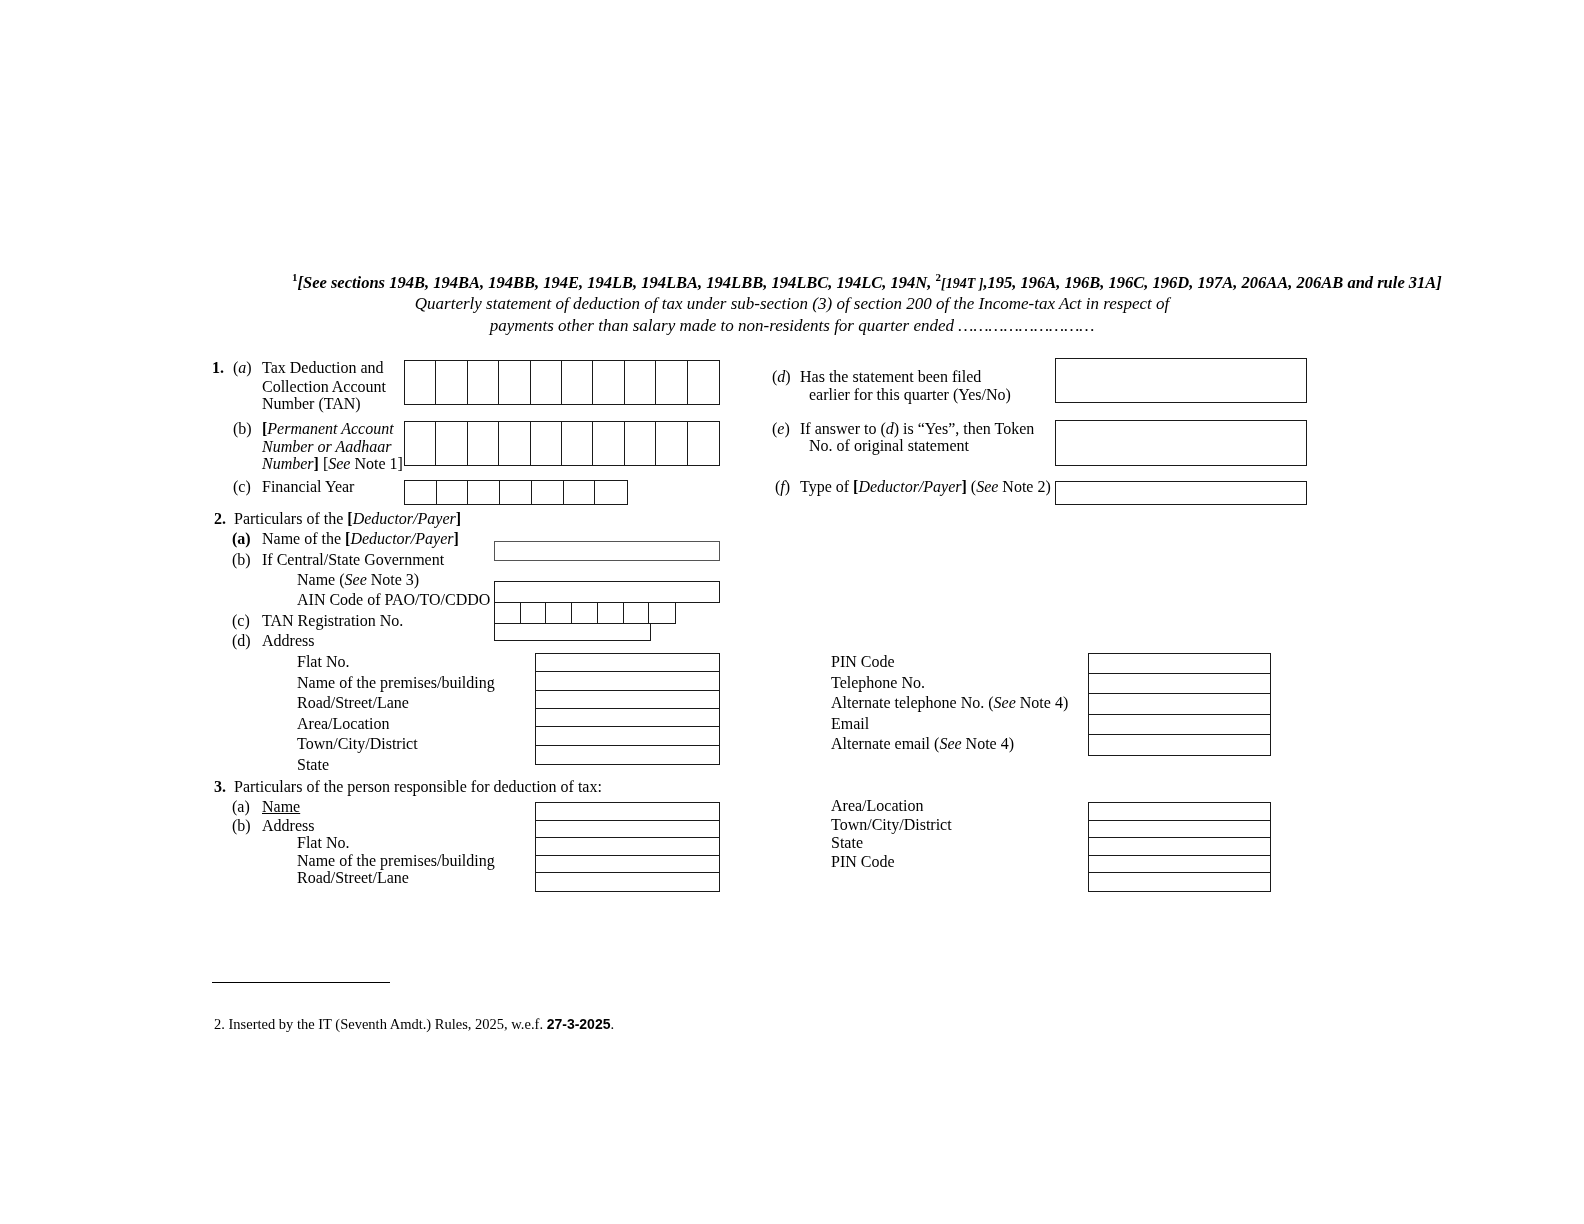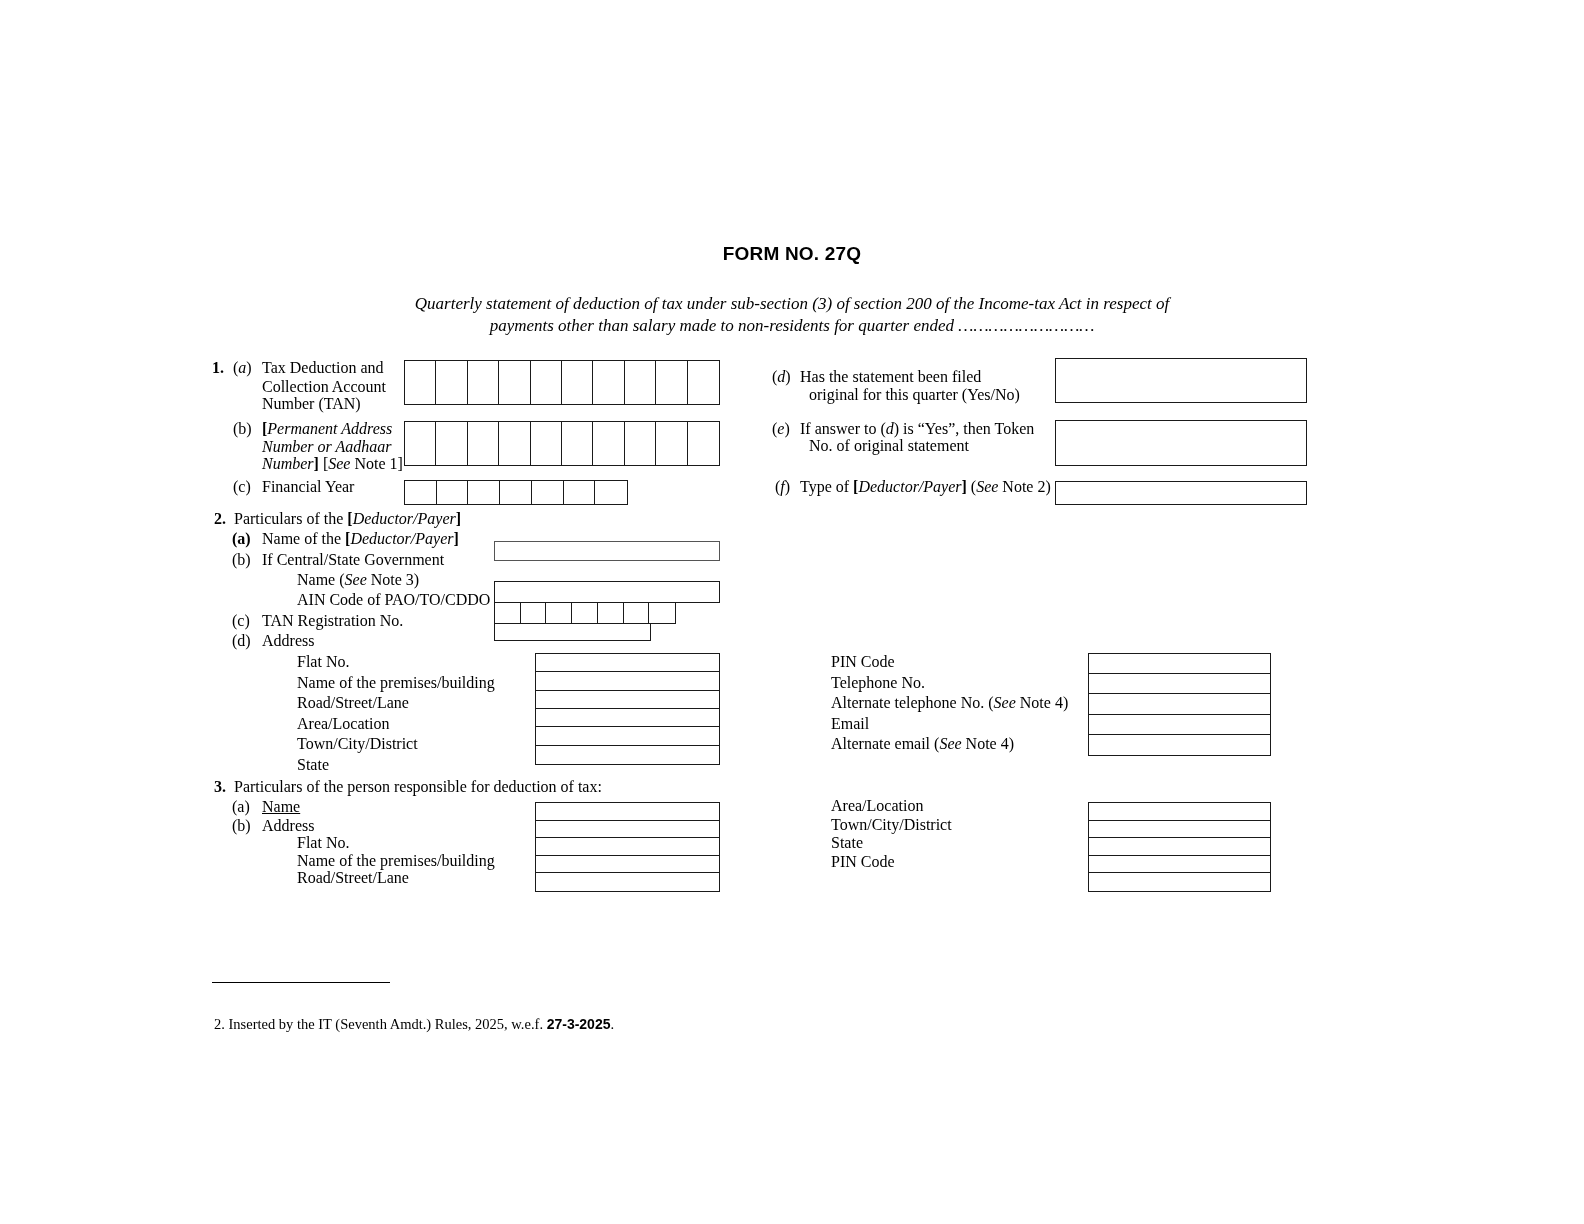--- a/index.html
+++ b/index.html
@@ -132,22 +132,24 @@
     font-size: 14px;
   }
   .fn.f1 { top: 989px; }
   .fn.f2 { top: 1016px; }
 </style>
 </head>
 <body>
 
 <div id="page">
 
-  <div class="form-title">FORM NO. 27Q</div>
-
+
+  <div class="see-sections">
+    <span class="sup">1</span><span>[See sections 194B, 194BA, 194BB, 194E, 194LB, 194LBA, 194LBB, 194LBC, 194LC, 194N, </span><span class="sup">2</span><span class="inner">[194T ]</span><span>,195, 196A, 196B, 196C, 196D, 197A, 206AA, 206AB and rule 31A]</span>
+  </div>
 
   <div class="subtitle l1">Quarterly statement of deduction of tax under sub-section (3) of section 200 of the Income-tax Act in respect of</div>
   <div class="subtitle l2">payments other than salary made to non-residents for quarter ended ………………………</div>
 
   <div class="t b" style="left:212px; top:358px;">1.</div>
   <div class="t" style="left:233px; top:358px;">(<span class="it">a</span>)</div>
   <div class="t" style="left:262px; top:358px;">Tax Deduction and</div>
   <div class="t" style="left:262px; top:377px;">Collection Account</div>
   <div class="t" style="left:262px; top:394px;">Number (TAN)</div>
 
@@ -158,21 +160,21 @@
       <div class="cell" style="width: 10%;"></div>
       <div class="cell" style="width: 10%;"></div>
       <div class="cell" style="width: 10%;"></div>
       <div class="cell" style="width: 10%;"></div>
       <div class="cell" style="width: 10%;"></div>
       <div class="cell" style="width: 10%;"></div>
       <div class="cell" style="width: 10%;"></div>
     </div>
 
   <div class="t" style="left:233px; top:419px;">(b)</div>
-  <div class="t" style="left:262px; top:419px;"><span class="bk">[</span><span class="it">Permanent  Address</span></div>
+  <div class="t" style="left:262px; top:419px;"><span class="bk">[</span><span class="it">Permanent  Account</span></div>
   <div class="t it" style="left:262px; top:437px;">Number or Aadhaar</div>
   <div class="t" style="left:262px; top:454px;"><span class="it">Number</span><span class="bk">]</span> [<span class="it">See</span><span> Note 1]</span></div>
 
   <div class="cellrow" id="pan-row" style="left:404px; top:421px; width:316px; height:45px;">
       <div class="cell" style="width: 10%;"></div>
       <div class="cell" style="width: 10%;"></div>
       <div class="cell" style="width: 10%;"></div>
       <div class="cell" style="width: 10%;"></div>
       <div class="cell" style="width: 10%;"></div>
       <div class="cell" style="width: 10%;"></div>
@@ -189,21 +191,21 @@
       <div class="cell" style="width: 14.2857%;"></div>
       <div class="cell" style="width: 14.2857%;"></div>
       <div class="cell" style="width: 14.2857%;"></div>
       <div class="cell" style="width: 14.2857%;"></div>
       <div class="cell" style="width: 14.2857%;"></div>
       <div class="cell" style="width: 14.2857%;"></div>
     </div>
 
   <div class="t" style="left:772px; top:367px;">(<span class="it">d</span>)</div>
   <div class="t" style="left:800px; top:367px;text-align:center;">Has the statement been filed</div>
-  <div class="t" style="left:809px; top:385px;">original for this quarter (Yes/No)</div>
+  <div class="t" style="left:809px; top:385px;">earlier for this quarter (Yes/No)</div>
   <div class="box" style="left:1055px; top:358px; width:252px; height:45px;"></div>
 
   <div class="t" style="left:772px; top:419px;">(<span class="it">e</span>)</div>
   <div class="t" style="left:800px; top:419px;"><span>If answer to (</span><span class="it">d</span><span>) is “Yes”, then Token</span></div>
   <div class="t" style="left:809px; top:436px;">No. of original statement</div>
   <div class="box" style="left:1055px; top:420px; width:252px; height:46px;"></div>
 
   <div class="t" style="left:775px; top:477px;">(<span class="it">f</span>)</div>
   <div class="t" style="left:800px; top:477px;"><span>Type of </span><span class="bk">[</span><span class="it">Deductor/Payer</span><span class="bk">]</span><span> (</span><span class="it">See</span><span> Note 2)</span></div>
   <div class="box" style="left:1055px; top:481px; width:252px; height:24px;"></div>

